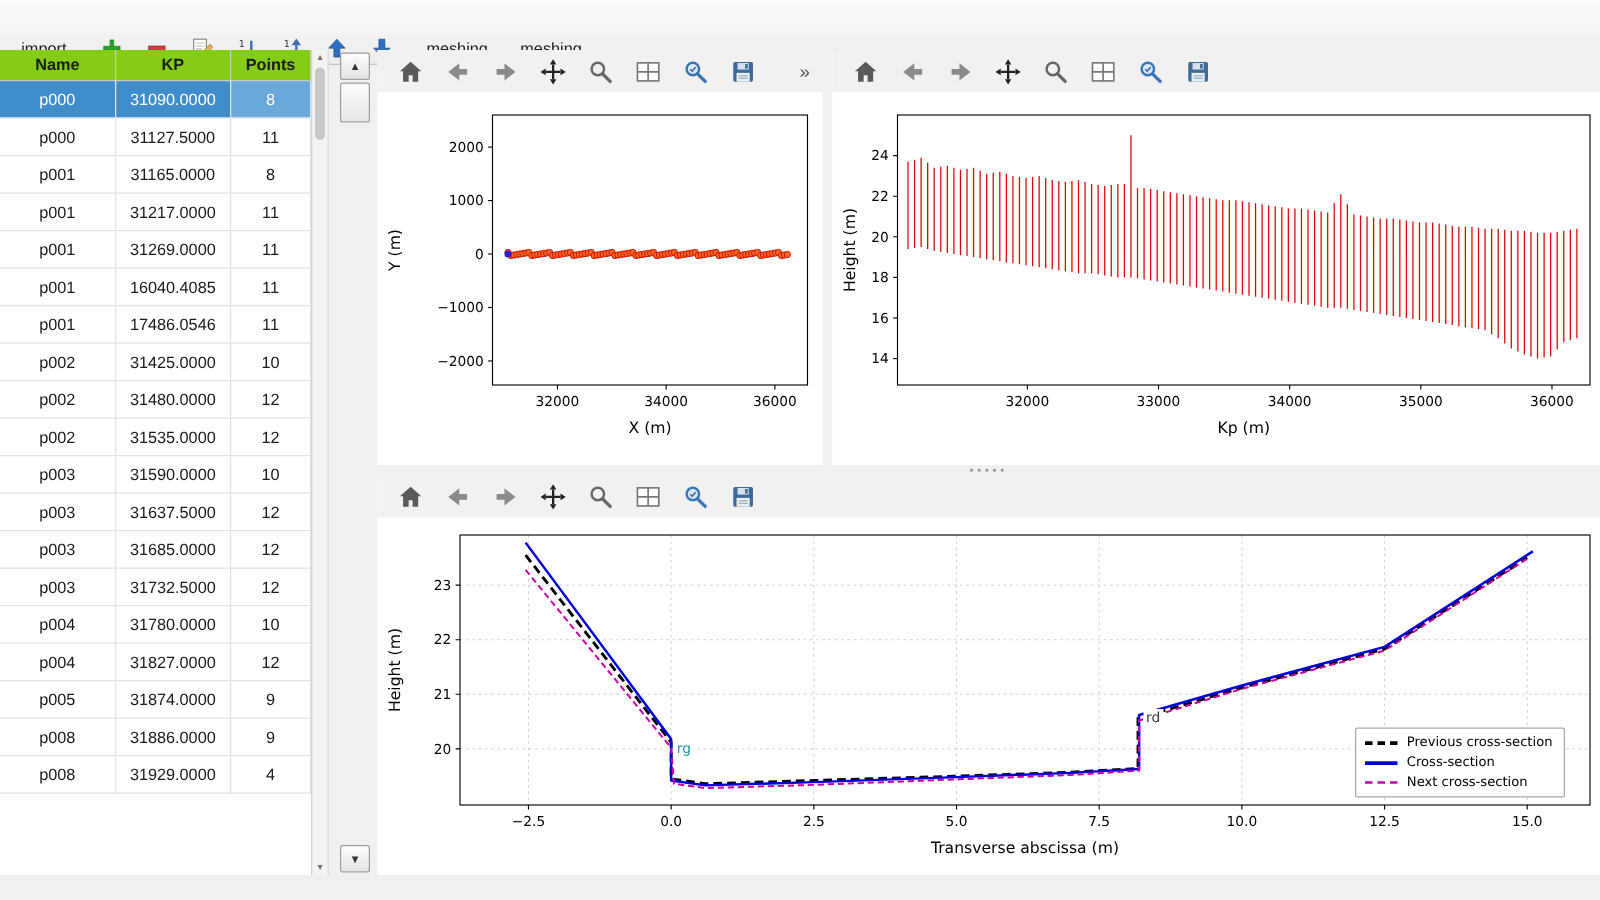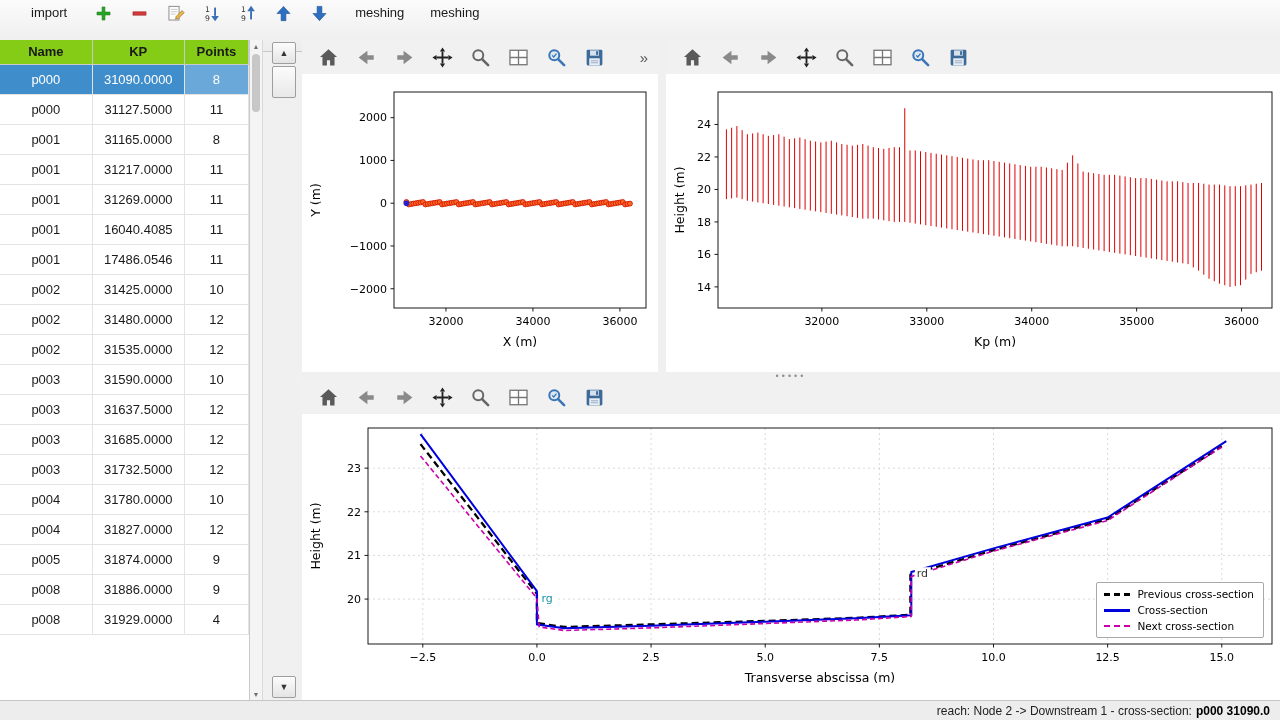--- a/index.html
+++ b/index.html
@@ -5,21 +5,21 @@
   * { margin:0; padding:0; box-sizing:border-box; }
   html,body { width:1280px; height:720px; overflow:hidden; }
   body { font-family:"Liberation Sans", sans-serif; font-size:13px; color:#1a1a1a; background:#f0f0f0; }
   button { background:none; border:none; font:inherit; color:inherit; cursor:default; }
 
   .app { position:relative; width:1280px; height:720px; }
 
   
   .top-toolbar { position:absolute; left:0; top:0; width:1280px; height:52px;
     background:linear-gradient(#fbfbfb,#ececec); border-bottom:1px solid #c6c6c6;
-    display:flex; align-items:flex-start; gap:8px; padding:0 22px; }
+    display:flex; align-items:flex-end; gap:8px; padding:0 8px; }
   .tb-text-btn { padding:5px 9px; border-radius:3px; font-size:13px; }
   .tb-icons { display:flex; align-items:center; gap:10px; margin:0 6px; }
   .tb-icon-btn { width:26px; height:26px; display:flex; align-items:center; justify-content:center; border-radius:3px; }
   .tb-icon-btn svg { width:19px; height:19px; }
 
   
   .left-panel { position:absolute; left:0; top:40px; width:250px; bottom:20px;
     background:#fff; border-right:1px solid #c9c9c9; overflow:hidden; }
   .data-table { border-collapse:collapse; width:100%; table-layout:fixed; }
   .data-table th { height:24px; background:#84cc16; font-weight:bold; font-size:13px;
@@ -62,21 +62,21 @@
 
   .mpl-toolbar { height:34px; background:#f1f1f1; display:flex; align-items:center;
     gap:13px; padding-left:14px; flex:0 0 auto; }
   .mpl-btn { width:25px; height:25px; display:flex; align-items:center; justify-content:center; border-radius:3px; }
   .mpl-btn svg { width:21px; height:21px; }
   .mpl-overflow { margin-left:auto; margin-right:4px; color:#555; font-size:15px; padding:0 6px; }
 
   .figure { flex:1; background:#fff; position:relative; padding:2px; }
   .figure svg { display:block; }
 
-  .legend { position:absolute; right:16px; bottom:62px; background:#fff;
+  .legend { position:absolute; right:28px; bottom:62px; background:#fff;
     border:1px solid #a8a8a8; border-radius:2px; padding:5px 9px 5px 7px;
     display:flex; flex-direction:column; gap:4px; font-family:"DejaVu Sans", sans-serif; }
   .legend-row { display:flex; align-items:center; gap:7px; }
   .legend-sample { width:26px; height:0; display:inline-block; }
   .legend-label { font-size:10.5px; color:#000; }
 
   
   .status-bar { position:absolute; left:0; bottom:0; width:1280px; height:20px;
     background:#ededed; border-top:1px solid #c6c6c6; display:flex; align-items:center;
     justify-content:flex-end; padding-right:10px; font-size:12px; color:#222; gap:4px; }
@@ -751,18 +751,14 @@
             </div>
             <div class="legend-row">
               <span class="legend-sample" style="border-top: 2px dashed rgb(204, 0, 170);"></span>
               <span class="legend-label">Next cross-section</span>
             </div>
           </div>
       </div>
     </div>
   </div>
 
-  <div class="status-bar">
-    <span>reach: Node 2 -&gt; Downstream 1 - cross-section: </span>
-    <b>p000 31090.0</b>
-  </div>
 
 </div>
 
 </body></html>

